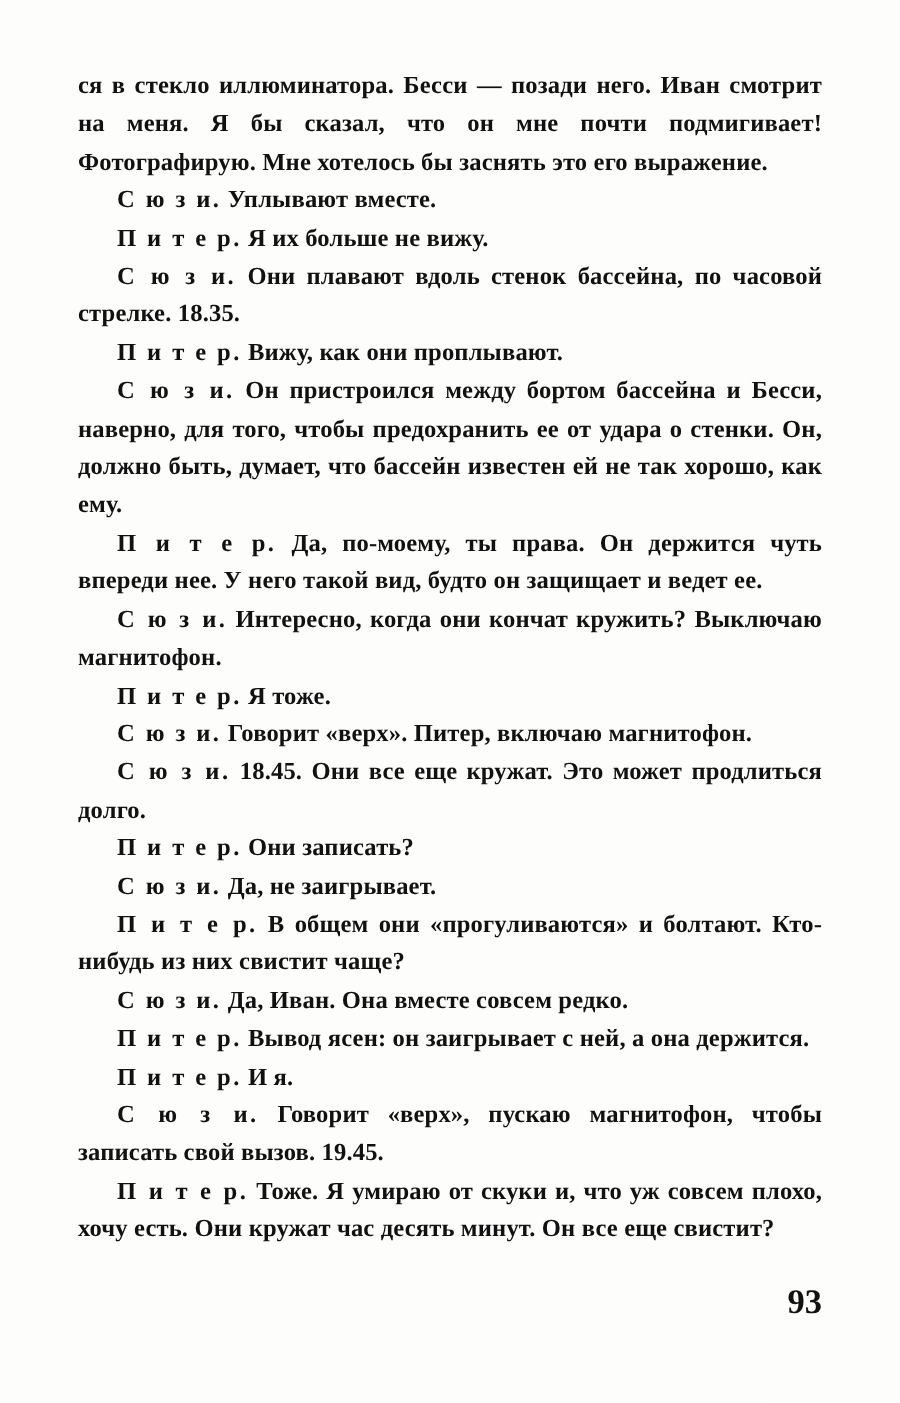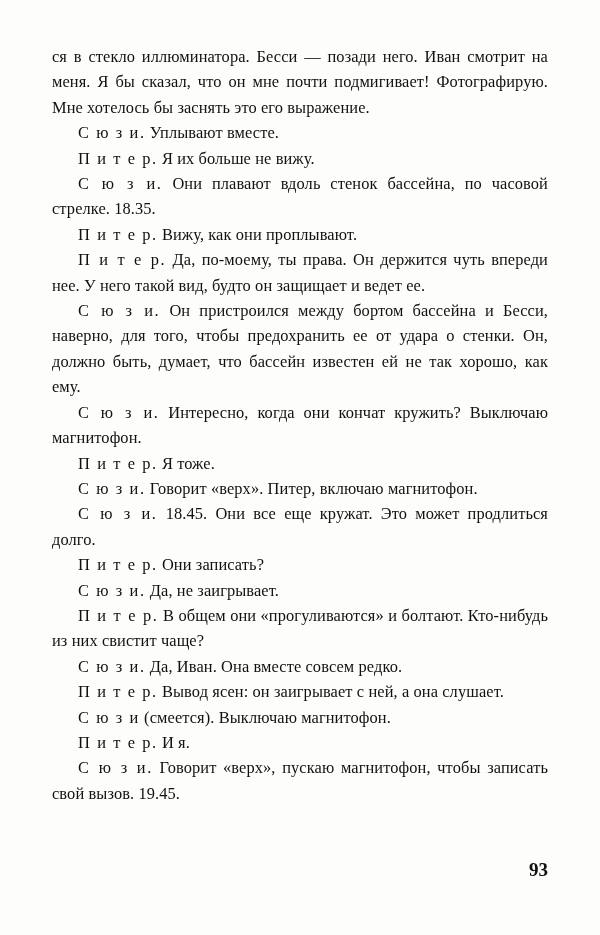--- a/index.html
+++ b/index.html
@@ -26,32 +26,33 @@
     line-height: 25.4px;
     letter-spacing: 0.1px;
     -webkit-font-feature-settings: "kern" 1;
     font-feature-settings: "kern" 1;
   }
   .para {
     margin: 0;
     text-indent: 26px;
     text-align: justify;
     text-align-last: left;
+    font-weight: bold;
   }
   .para.noindent {
     text-indent: 0;
   }
   .speaker {
     letter-spacing: 1.6px;
   }
   .page-number {
     position: absolute;
     right: 52px;
     bottom: 54px;
-    font-size: 19px;
+    font-size: 23px;
     font-weight: bold;
     font-family: "Liberation Serif", "DejaVu Serif", serif;
     color: #111111;
   }
 </style>
 </head>
 <body>
 
 <div class="page">
 
@@ -60,49 +61,49 @@
     <p class="para noindent"><span>ся в стекло иллюминатора. Бесси — позади него. Иван смотрит на меня. Я бы сказал, что он мне почти подмигивает! Фотографирую. Мне хотелось бы заснять это его выражение.</span></p>
 
     <p class="para"><span class="speaker">С ю з и.</span><span> Уплывают вместе.</span></p>
 
     <p class="para"><span class="speaker">П и т е р.</span><span> Я их больше не вижу.</span></p>
 
     <p class="para"><span class="speaker">С ю з и.</span><span> Они плавают вдоль стенок бассейна, по часовой стрелке. 18.35.</span></p>
 
     <p class="para"><span class="speaker">П и т е р.</span><span> Вижу, как они проплывают.</span></p>
 
+    <p class="para"><span class="speaker">С ю з и.</span><span> Он пристроился между бортом бассейна и Бесси, наверно, для того, чтобы предохранить ее от удара о стенки. Он, должно быть, думает, что бассейн известен ей не так хорошо, как ему.</span></p>
+
     <p class="para"><span class="speaker">П и т е р.</span><span> Да, по-моему, ты права. Он держится чуть впереди нее. У него такой вид, будто он защищает и ведет ее.</span></p>
-
-    <p class="para"><span class="speaker">С ю з и.</span><span> Он пристроился между бортом бассейна и Бесси, наверно, для того, чтобы предохранить ее от удара о стенки. Он, должно быть, думает, что бассейн известен ей не так хорошо, как ему.</span></p>
 
     <p class="para"><span class="speaker">С ю з и.</span><span> Интересно, когда они кончат кружить? Выключаю магнитофон.</span></p>
 
     <p class="para"><span class="speaker">П и т е р.</span><span> Я тоже.</span></p>
 
     <p class="para"><span class="speaker">С ю з и.</span><span> Говорит «верх». Питер, включаю магнитофон.</span></p>
 
 
     <p class="para"><span class="speaker">С ю з и.</span><span> 18.45. Они все еще кружат. Это может продлиться долго.</span></p>
 
     <p class="para"><span class="speaker">П и т е р.</span><span> Они записать?</span></p>
 
     <p class="para"><span class="speaker">С ю з и.</span><span> Да, не заигрывает.</span></p>
 
     <p class="para"><span class="speaker">П и т е р.</span><span> В общем они «прогуливаются» и болтают. Кто-нибудь из них свистит чаще?</span></p>
 
     <p class="para"><span class="speaker">С ю з и.</span><span> Да, Иван. Она вместе совсем редко.</span></p>
 
-    <p class="para"><span class="speaker">П и т е р.</span><span> Вывод ясен: он заигрывает с ней, а она слушает.</span></p>
+    <p class="para"><span class="speaker">П и т е р.</span><span> Вывод ясен: он заигрывает с ней, а она держится.</span></p>
 
-    <p class="para"><span class="speaker">С ю з и</span><span> (смеется). Выключаю магнитофон.</span></p>
 
     <p class="para"><span class="speaker">П и т е р.</span><span> И я.</span></p>
 
     <p class="para"><span class="speaker">С ю з и.</span><span> Говорит «верх», пускаю магнитофон, чтобы записать свой вызов. 19.45.</span></p>
 
+    <p class="para"><span class="speaker">П и т е р.</span><span> Тоже. Я умираю от скуки и, что уж совсем плохо, хочу есть. Они кружат час десять  минут. Он все еще свистит?</span></p>
 
 
     <p class="para"></p>
 
   </div>
 
   <div class="page-number">93</div>
 
 </div>
 

